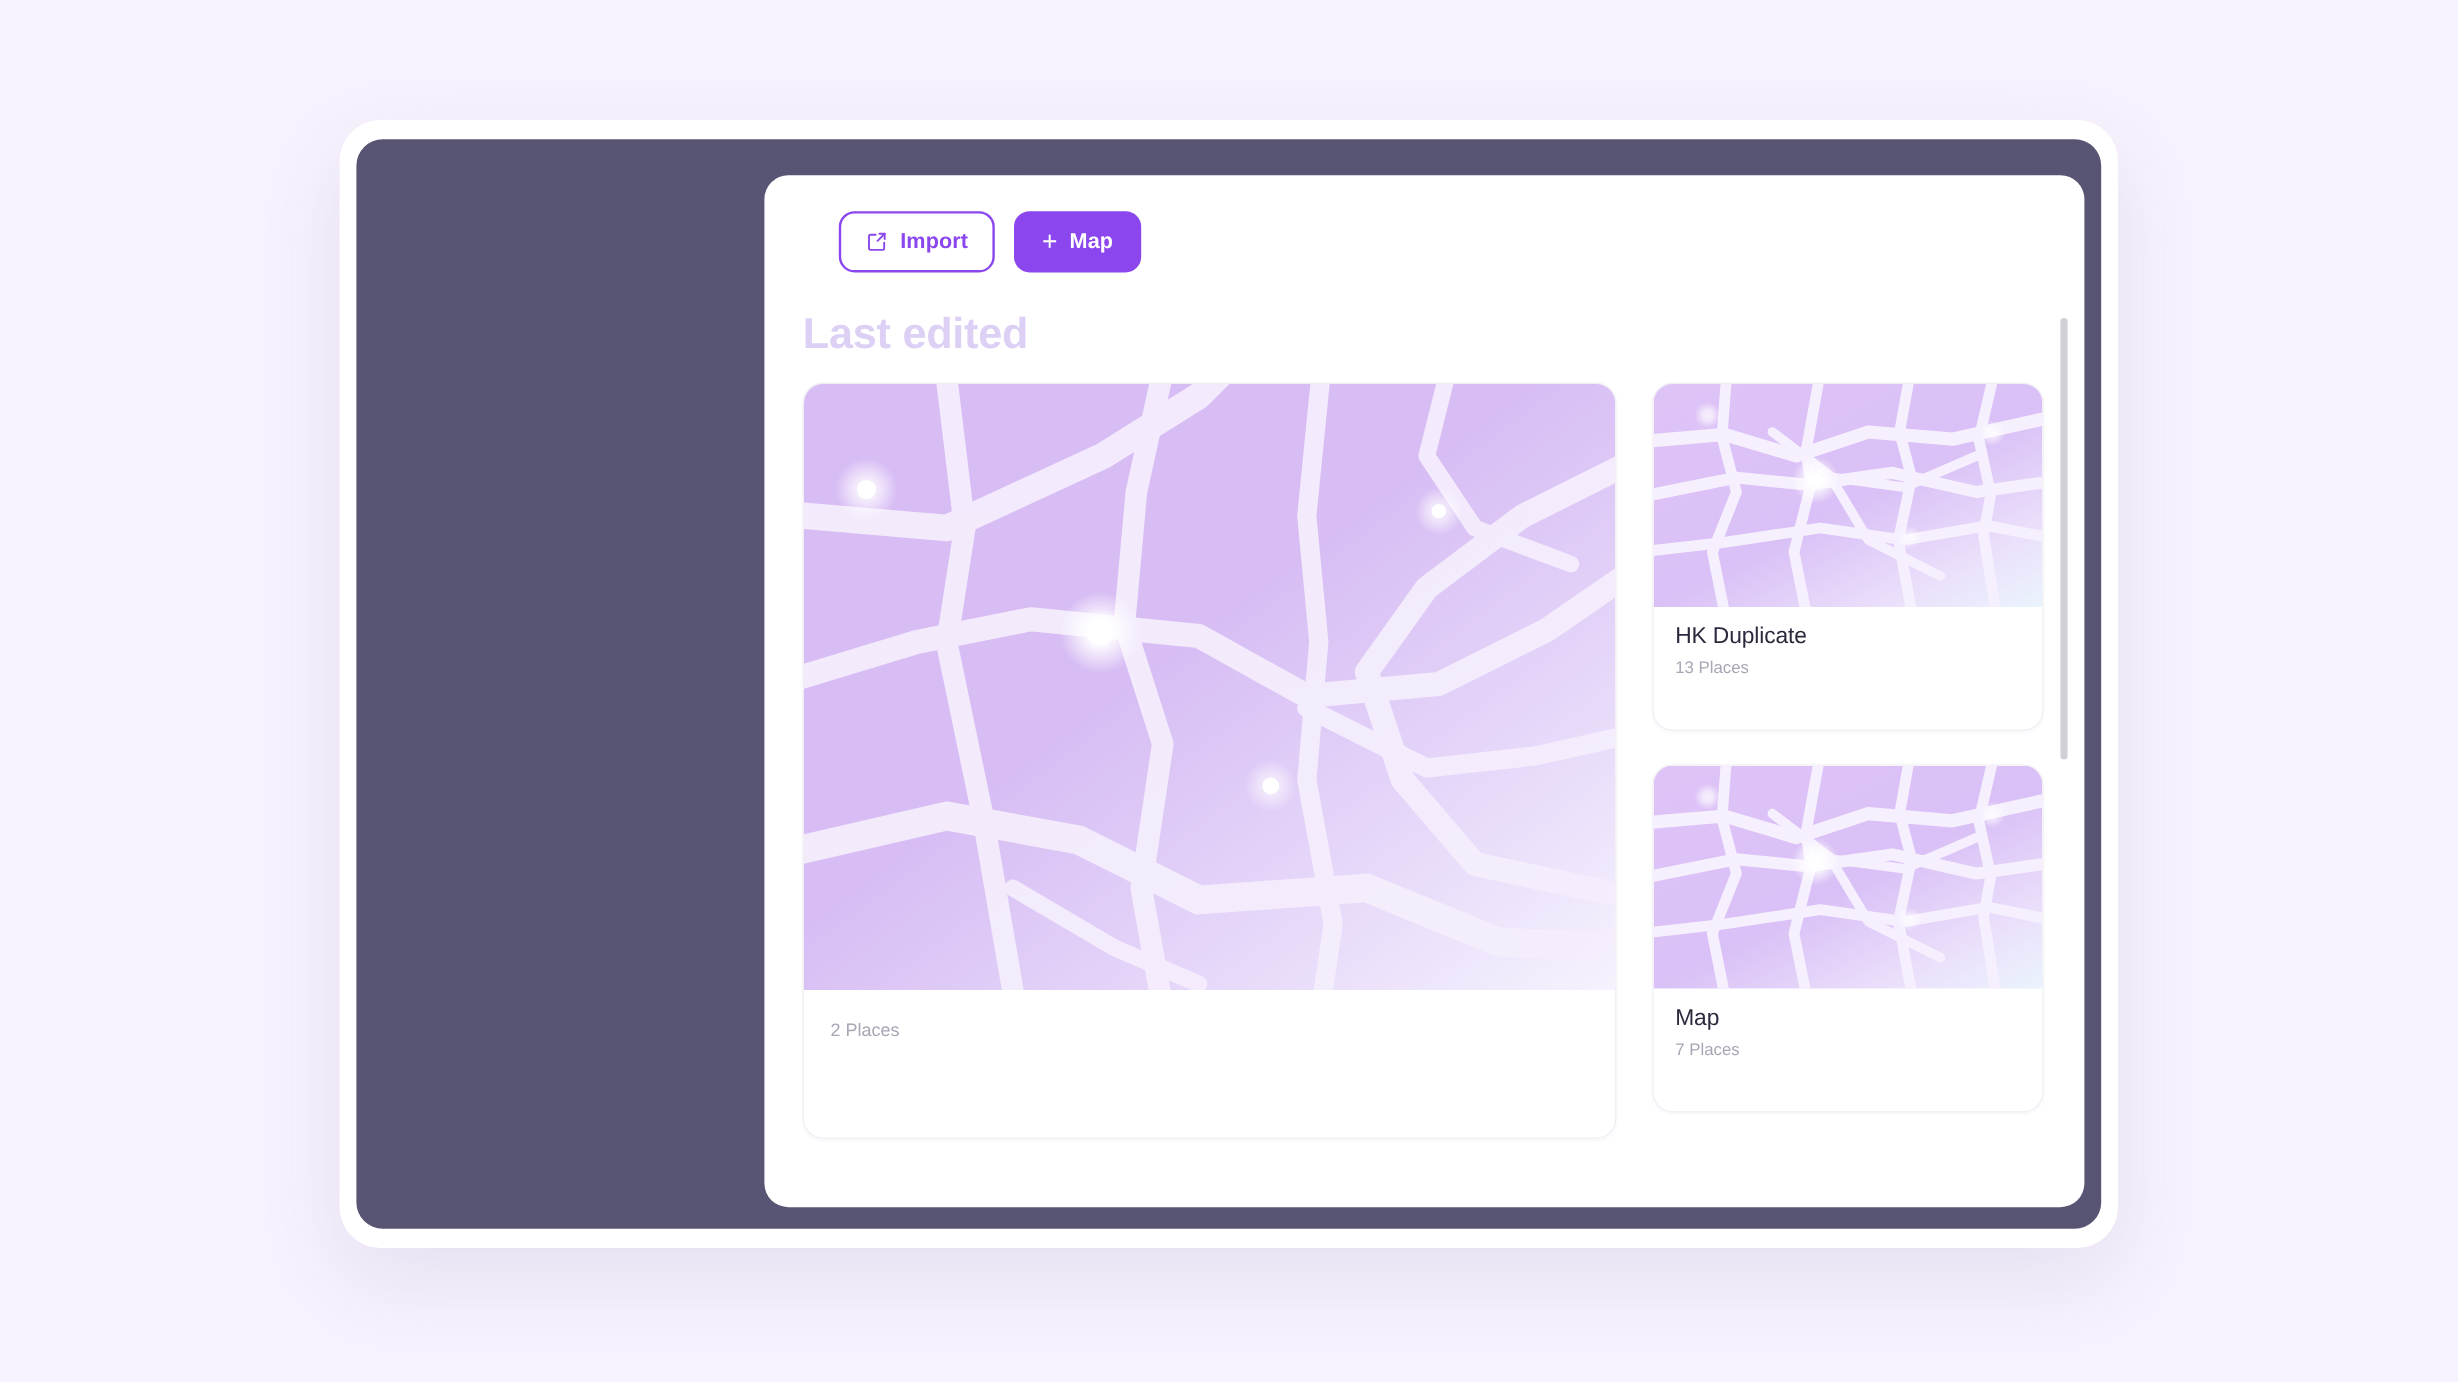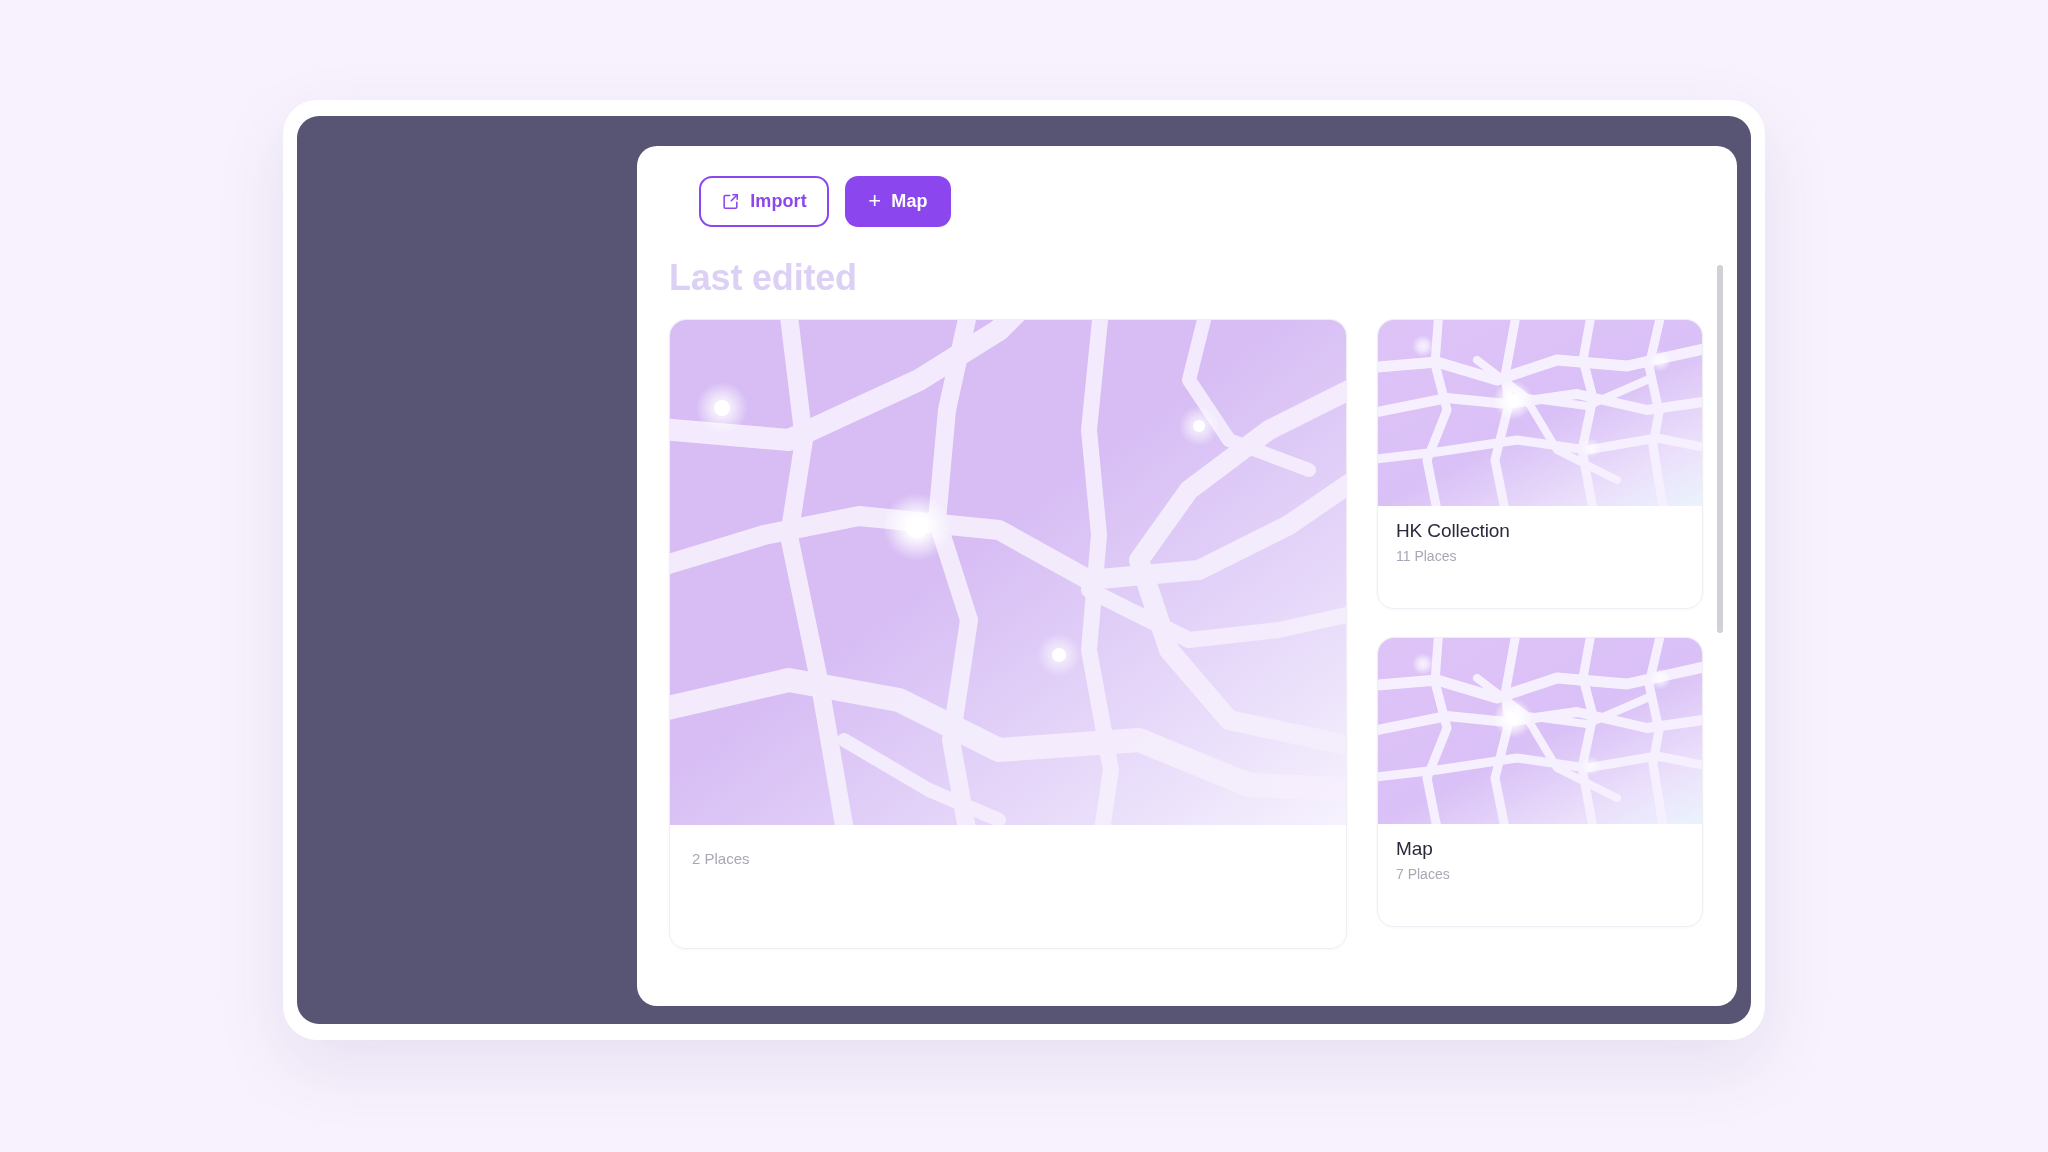--- a/index.html
+++ b/index.html
@@ -438,22 +438,22 @@
                     <path d="M150 80 L180 130 L240 160" stroke-width="8"></path>
                   </g>
                   <circle cx="136" cy="80" r="20" fill="url(#dotB)"></circle>
                   <circle cx="136" cy="80" r="6" fill="#ffffff"></circle>
                   <circle cx="46" cy="26" r="11" fill="url(#dotB)" opacity=".75"></circle>
                   <circle cx="283" cy="41" r="11" fill="url(#dotB)" opacity=".7"></circle>
                   <circle cx="214" cy="128" r="10" fill="url(#dotB)" opacity=".6"></circle>
                 </svg>
               </div>
               <div class="card-body card-body-small">
-                <div class="card-title card-title-small">HK Collection</div>
-                <div class="card-sub card-sub-small">11 Places</div>
+                <div class="card-title card-title-small">HK Duplicate</div>
+                <div class="card-sub card-sub-small">13 Places</div>
               </div>
             </div>
 
             <div class="card card-small">
               <div class="thumb thumb-small">
                 <svg viewBox="0 0 326 186" preserveAspectRatio="xMidYMid slice">
                   <defs>
                     <linearGradient id="bgC" x1="0.1" y1="0" x2="1" y2="1">
                       <stop offset="0%" stop-color="#dec3f7"></stop>
                       <stop offset="50%" stop-color="#d9c0f6"></stop>

